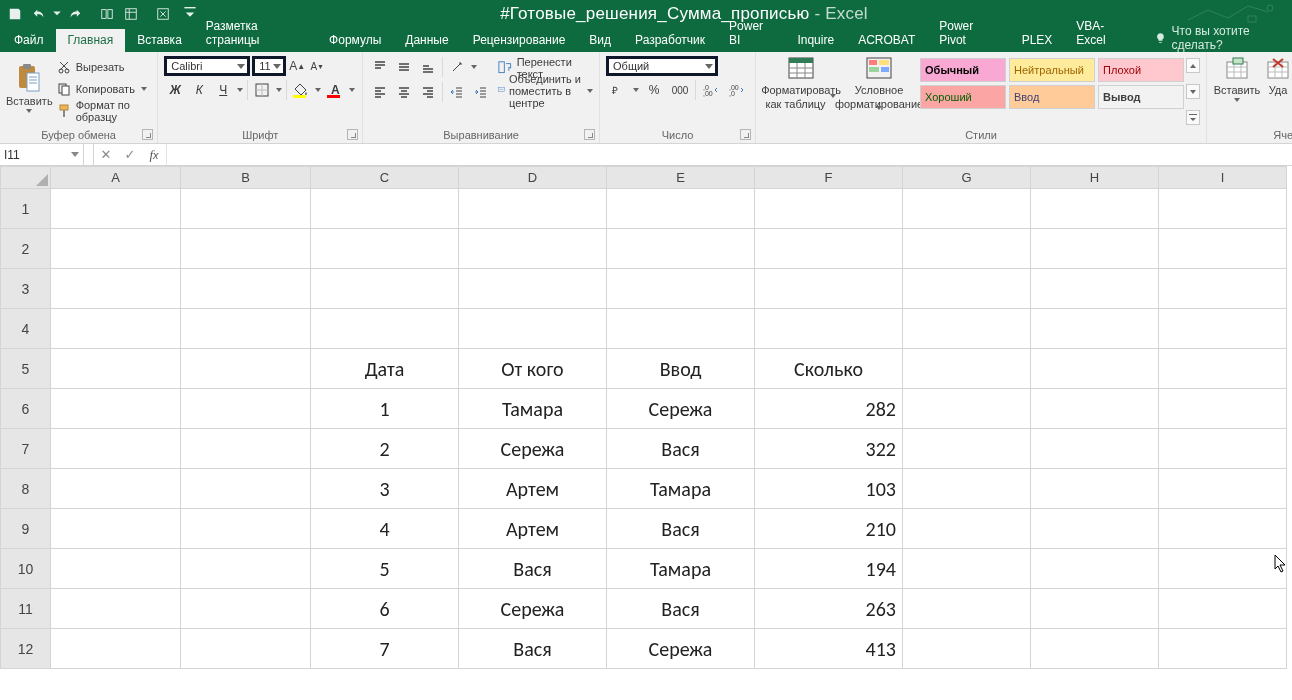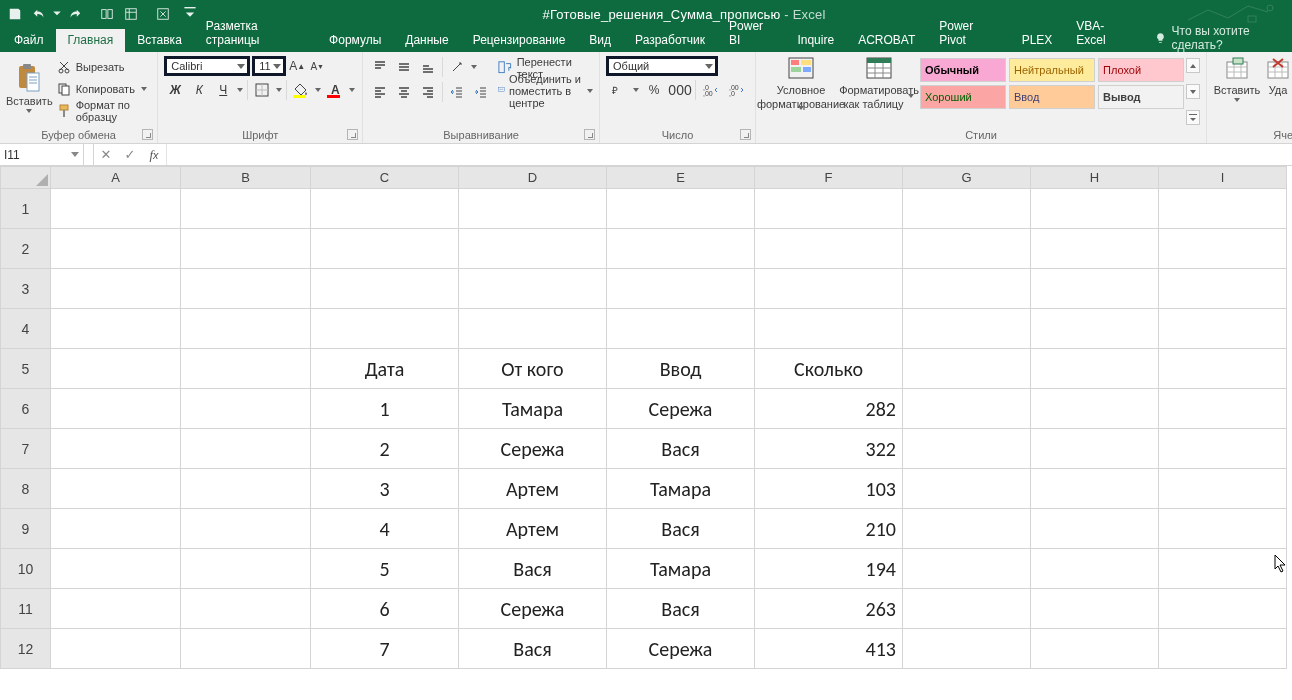--- a/index.html
+++ b/index.html
@@ -4,21 +4,21 @@
 <style>
   * { box-sizing: border-box; margin: 0; padding: 0; font-family: "Segoe UI", Tahoma, sans-serif; }
   body { width: 1292px; height: 700px; overflow: hidden; background: #fff; font-size: 12px; color: #333; position: relative; }
 
   
   .titlebar { height: 28px; background: #0d6b3f; display: flex; align-items: center; color: #fff; }
   .qat { display: flex; align-items: center; gap: 2px; padding-left: 4px; }
   .qat .qbtn { width: 22px; height: 22px; display: flex; align-items: center; justify-content: center; font-size: 12px; opacity: .9; cursor: default; }
   .qat .qbtn svg { width: 14px; height: 14px; fill: #fff; }
   .qat .sep { width: 6px; }
-  .title-center { flex: 1; text-align: center; font-size: 13px; letter-spacing: .2px; }
+  .title-center { flex: 1; text-align: center; font-size: 17px; letter-spacing: .2px; }
   .title-center .dim { opacity: .75; }
   .title-right { width: 120px; height: 100%; position: relative; opacity: .15; }
   .title-right svg { position: absolute; right: 4px; top: 2px; }
 
   
   .tabsbar { height: 24px; background: #0d6b3f; display: flex; align-items: flex-end; padding-left: 2px; }
   .rtab { padding: 4px 12px 5px 12px; font-size: 12px; color: #fff; cursor: default; }
   .rtab.file { background: transparent; }
   .rtab.active { background: #f1f1f1; color: #1e6f46; }
   .tell { margin-left: 14px; display: flex; align-items: center; gap: 6px; color: #d6ebe0; font-size: 12px; }
@@ -387,21 +387,21 @@
             <span class="dd"></span>
           </div>
         <div class="row numrow">
           <div class="ibtn">
               <svg width="16" height="14" viewBox="0 0 16 14">
                 <text x="2" y="11" font-size="10" fill="#444">₽</text>
               </svg>
             </div>
             <span class="splitdd"></span>
           <div class="ibtn">%</div>
-          <div class="ibtn" style="font-size:14px">000</div>
+          <div class="ibtn" style="font-size:10px">000</div>
           <span class="vsep"></span>
           <div class="ibtn">
               <svg width="16" height="14" viewBox="0 0 16 14">
                 <text x="0" y="7" font-size="7" fill="#444">,0</text>
                 <text x="0" y="13" font-size="7" fill="#444">,00</text>
                 <path d="M12 7l2-2M12 7l2 2" stroke="#3a7ac0"></path>
               </svg>
             </div>
           <div class="ibtn">
               <svg width="16" height="14" viewBox="0 0 16 14">
@@ -411,39 +411,39 @@
               </svg>
             </div>
         </div>
       </div>
     </div>
     <div class="glabel"><span>Число</span><span class="dlg"></span></div>
   </div>
 
   <div class="group" style="border-right:1px solid #e1e1e1">
     <div class="controls">
+      <div class="vbtn">
+        <span class="ico"><svg viewBox="0 0 28 26">
+              <rect x="2" y="2" width="24" height="20" fill="#fff" stroke="#444"></rect>
+              <rect x="2" y="2" width="24" height="5" fill="#2f7d56"></rect>
+              <path d="M2 12h24M2 17h24M10 7v15M18 7v15" stroke="#888"></path>
+            </svg></span>
+        <span>Форматировать</span>
+        <span><span>как таблицу</span> <span class="splitdd" style="display:inline-block"></span></span>
+      </div>
       <div class="vbtn">
         <span class="ico"><svg viewBox="0 0 28 26">
               <rect x="2" y="2" width="24" height="20" fill="none" stroke="#444"></rect>
               <rect x="4" y="4" width="8" height="5" fill="#ff7d7d"></rect>
               <rect x="14" y="4" width="10" height="5" fill="#ffe07d"></rect>
               <rect x="4" y="11" width="10" height="5" fill="#9cd49c"></rect>
               <rect x="16" y="11" width="8" height="5" fill="#7da9ff"></rect>
             </svg></span>
         <span>Условное</span>
         <span><span>форматирование</span> <span class="splitdd" style="display:inline-block"></span></span>
-      </div>
-      <div class="vbtn">
-        <span class="ico"><svg viewBox="0 0 28 26">
-              <rect x="2" y="2" width="24" height="20" fill="#fff" stroke="#444"></rect>
-              <rect x="2" y="2" width="24" height="5" fill="#2f7d56"></rect>
-              <path d="M2 12h24M2 17h24M10 7v15M18 7v15" stroke="#888"></path>
-            </svg></span>
-        <span>Форматировать</span>
-        <span><span>как таблицу</span> <span class="splitdd" style="display:inline-block"></span></span>
       </div>
       <div style="display:flex">
         <div class="styles-gal" id="styles-gal">
             <div class="style-cell" style="background: #f9a8d4; color: rgb(0, 0, 0); font-weight: bold;">Обычный</div>
             <div class="style-cell" style="background: rgb(255, 235, 156); color: rgb(156, 101, 0);">Нейтральный</div>
             <div class="style-cell" style="background: rgb(255, 199, 206); color: rgb(156, 0, 6);">Плохой</div>
             <div class="style-cell" style="background: #fca5a5; color: rgb(0, 97, 0);">Хороший</div>
             <div class="style-cell" style="background: rgb(255, 204, 153); color: rgb(63, 63, 118);">Ввод</div>
             <div class="style-cell" style="background: rgb(242, 242, 242); color: rgb(63, 63, 63); font-weight: bold;">Вывод</div>
           </div>

